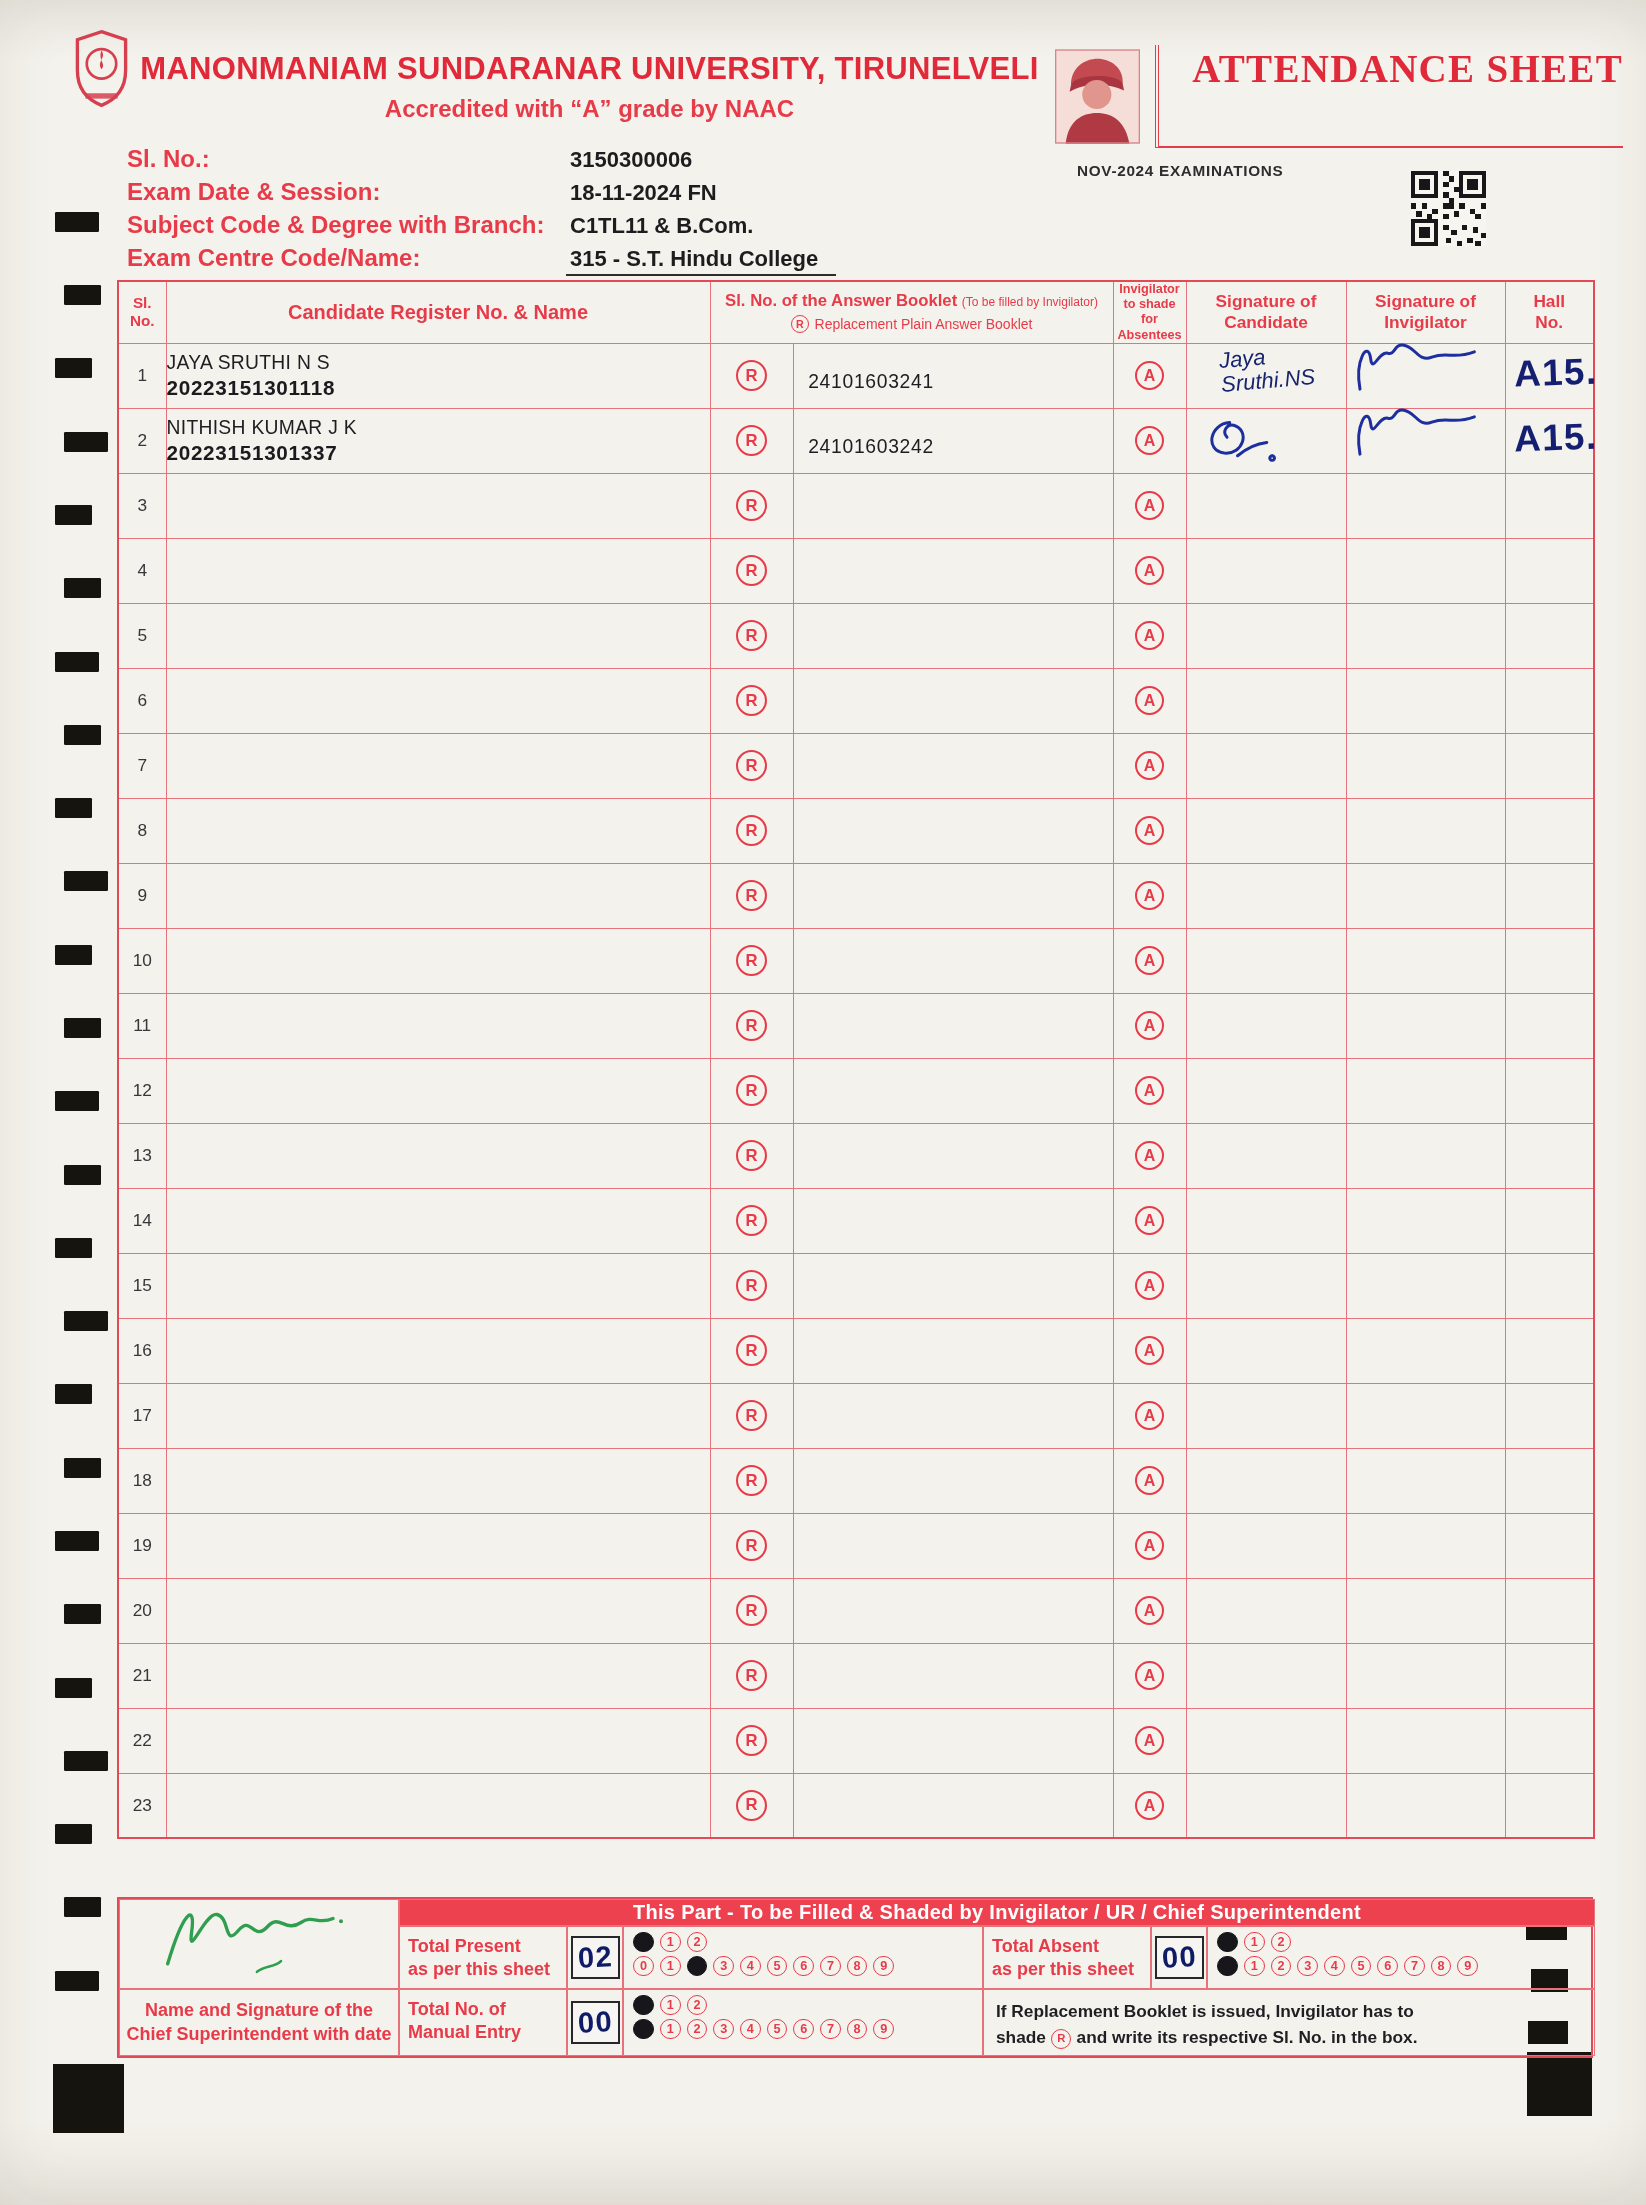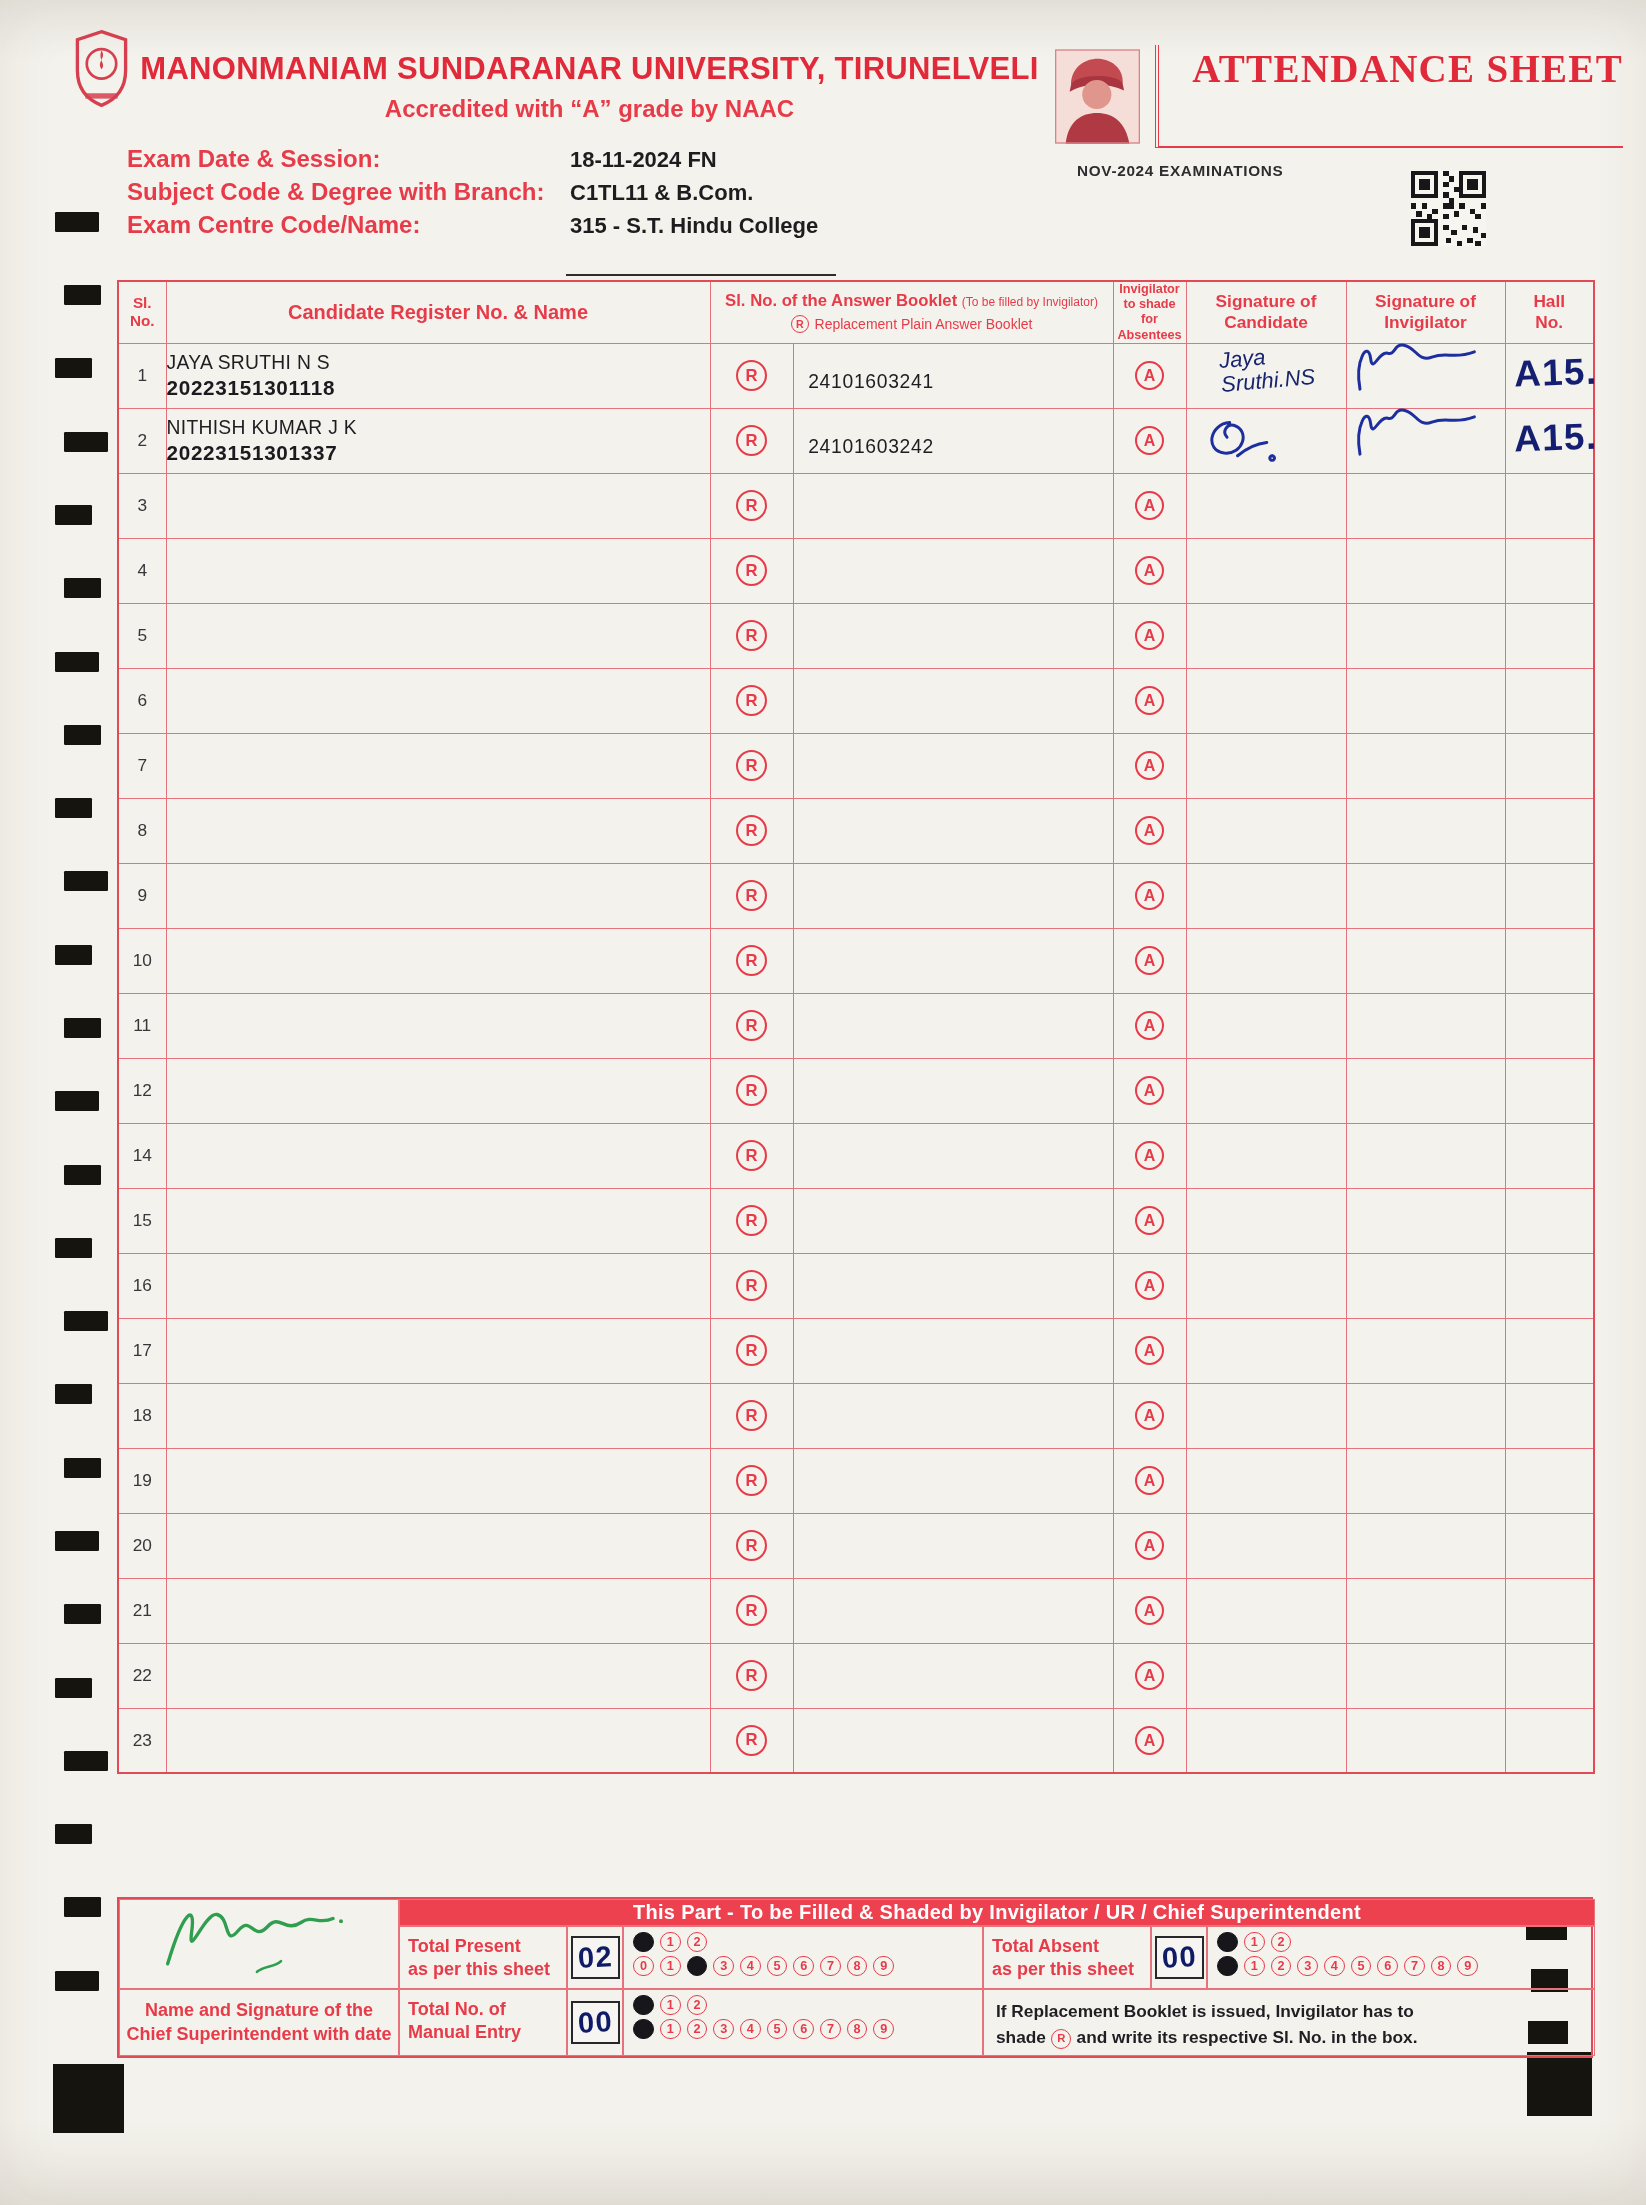--- a/index.html
+++ b/index.html
@@ -203,20 +203,24 @@
           <rect x="52" y="100" width="8" height="8"></rect>
         <rect x="68" y="104" width="8" height="8"></rect>
           <rect x="84" y="100" width="8" height="8"></rect>
           <rect x="96" y="104" width="8" height="8"></rect>
       </g>
     </svg>
   </div>
 
   <div class="meta">
     <div class="mrow">
+      <span class="mlabel">Sl. No.:</span>
+      <span class="mvalue">3150300006</span>
+    </div>
+    <div class="mrow">
       <span class="mlabel">Exam Date &amp; Session:</span>
       <span class="mvalue">18-11-2024 FN</span>
     </div>
     <div class="mrow">
       <span class="mlabel">Subject Code &amp; Degree with Branch:</span>
       <span class="mvalue">C1TL11 &amp; B.Com.</span>
     </div>
     <div class="mrow">
       <span class="mlabel">Exam Centre Code/Name:</span>
       <span class="mvalue">315 - S.T. Hindu College</span>
@@ -417,20 +421,30 @@
           <td class="c-sl">12</td>
           <td class="c-cand"></td>
           <td class="c-r"><span class="circ circ-r">R</span></td>
           <td class="c-book"></td>
           <td class="c-a"><span class="circ circ-a">A</span></td>
           <td class="c-sigc"></td>
           <td class="c-sigi"></td>
           <td class="c-hall"></td>
         </tr>
         <tr>
+          <td class="c-sl">13</td>
+          <td class="c-cand"></td>
+          <td class="c-r"><span class="circ circ-r">R</span></td>
+          <td class="c-book"></td>
+          <td class="c-a"><span class="circ circ-a">A</span></td>
+          <td class="c-sigc"></td>
+          <td class="c-sigi"></td>
+          <td class="c-hall"></td>
+        </tr>
+        <tr>
           <td class="c-sl">14</td>
           <td class="c-cand"></td>
           <td class="c-r"><span class="circ circ-r">R</span></td>
           <td class="c-book"></td>
           <td class="c-a"><span class="circ circ-a">A</span></td>
           <td class="c-sigc"></td>
           <td class="c-sigi"></td>
           <td class="c-hall"></td>
         </tr>
         <tr>

